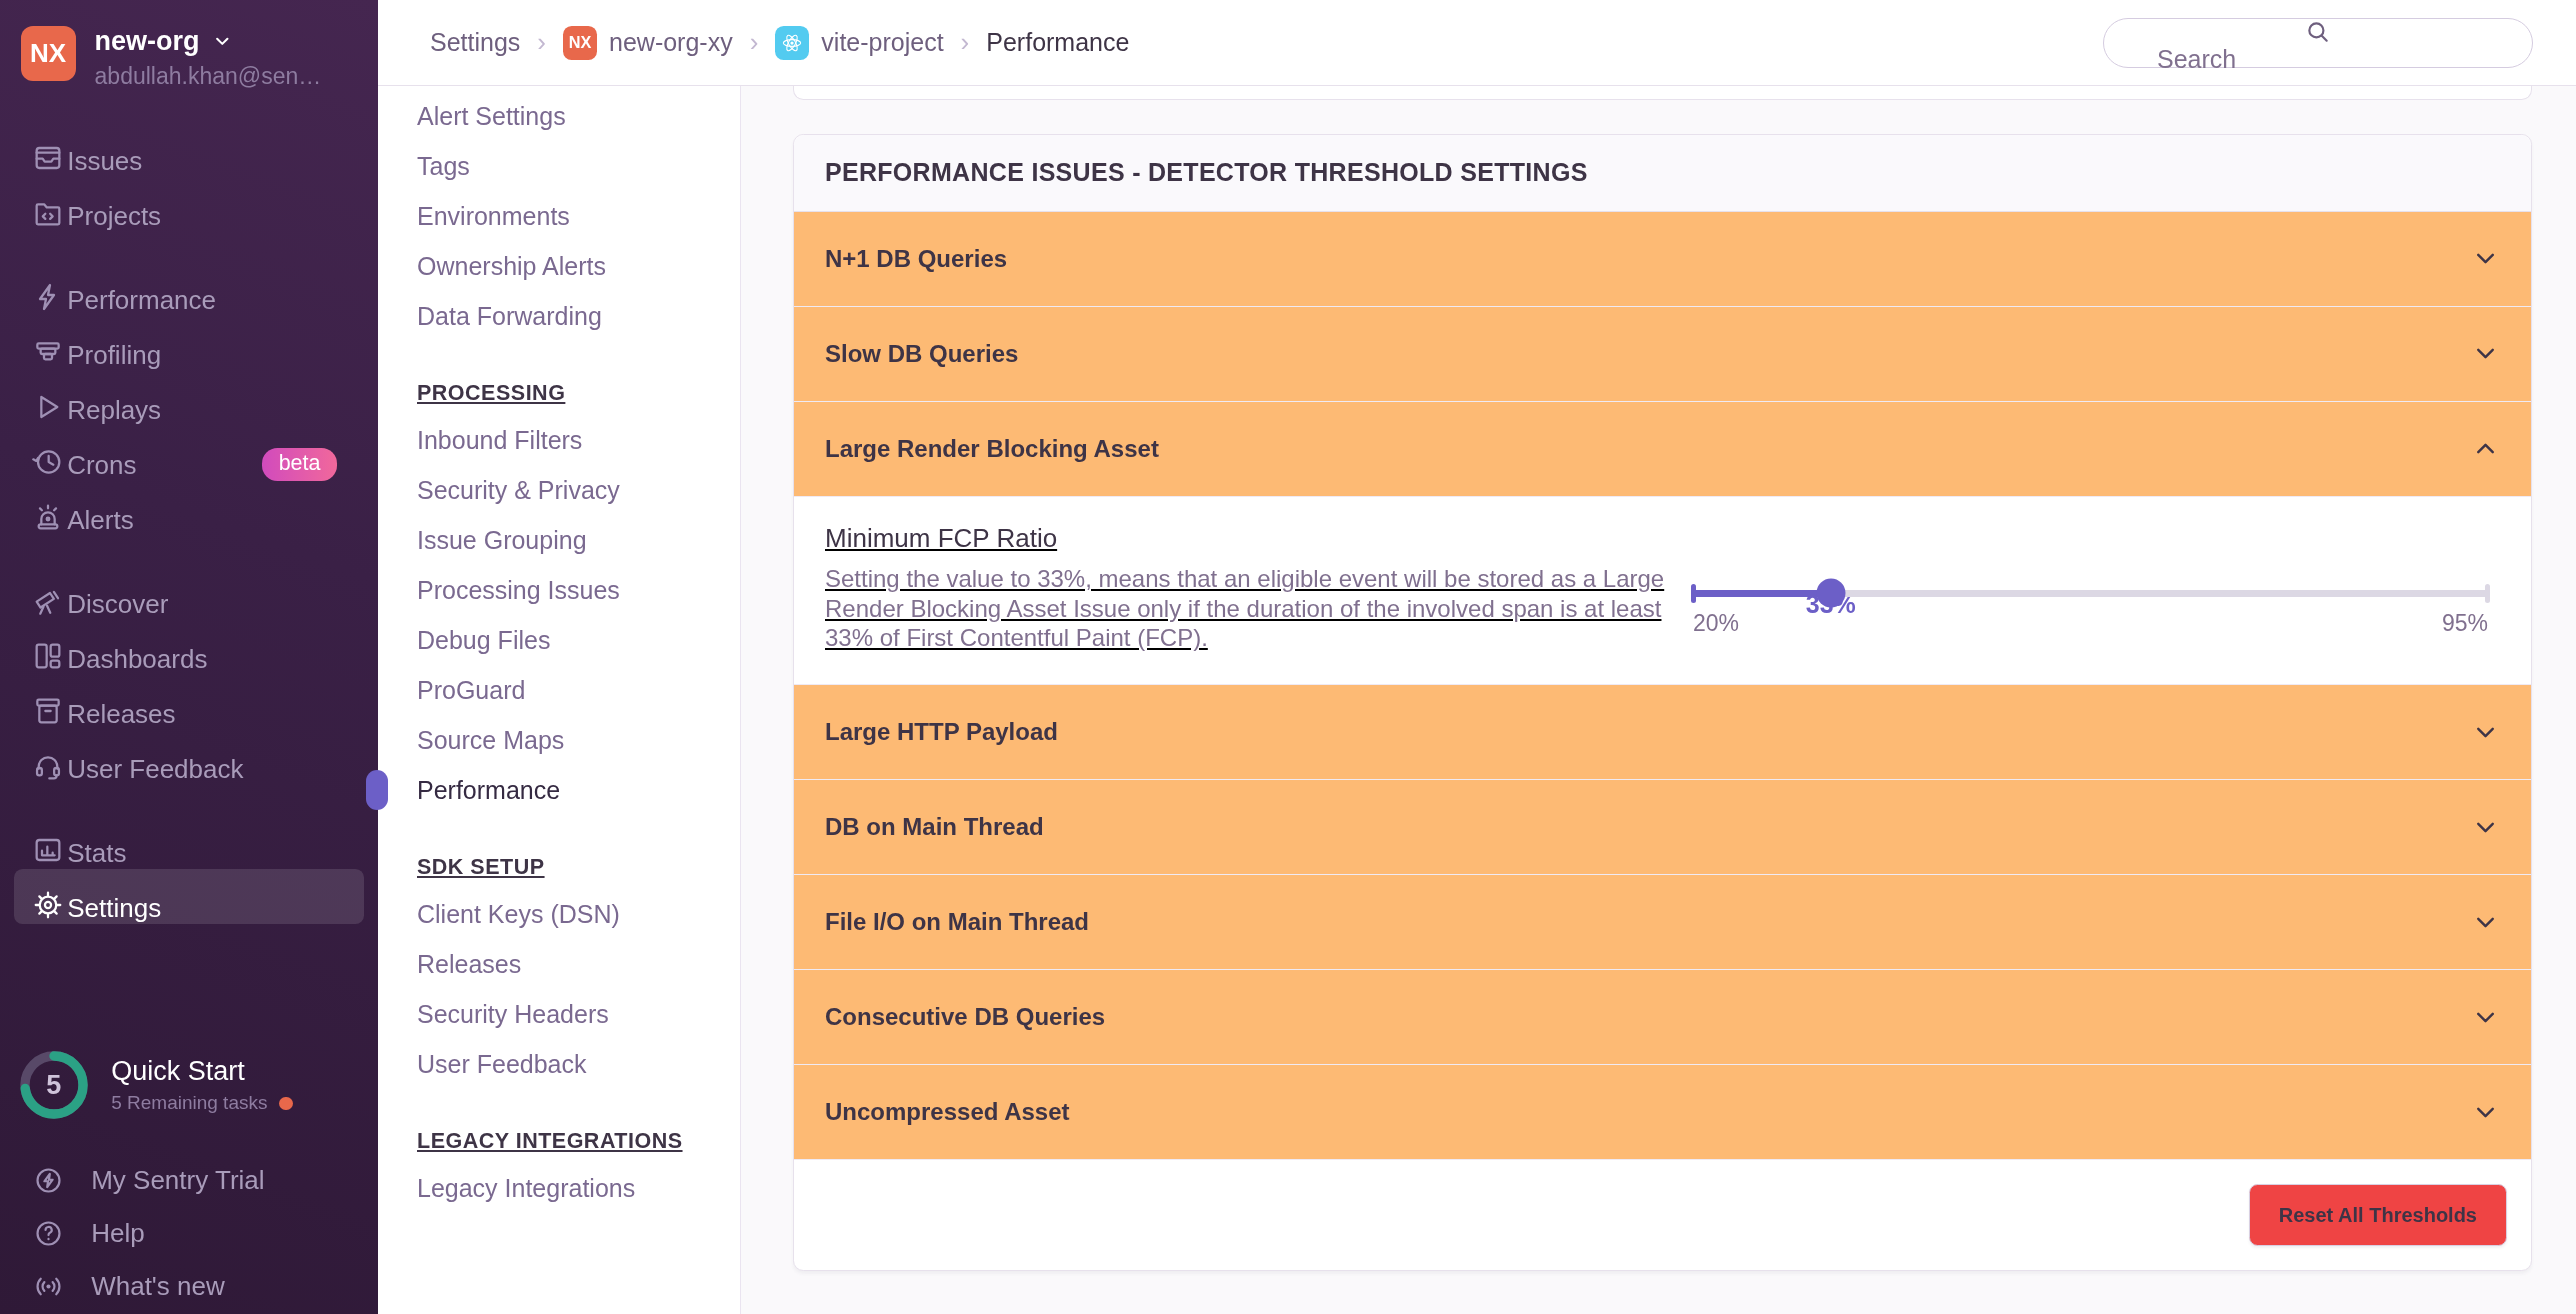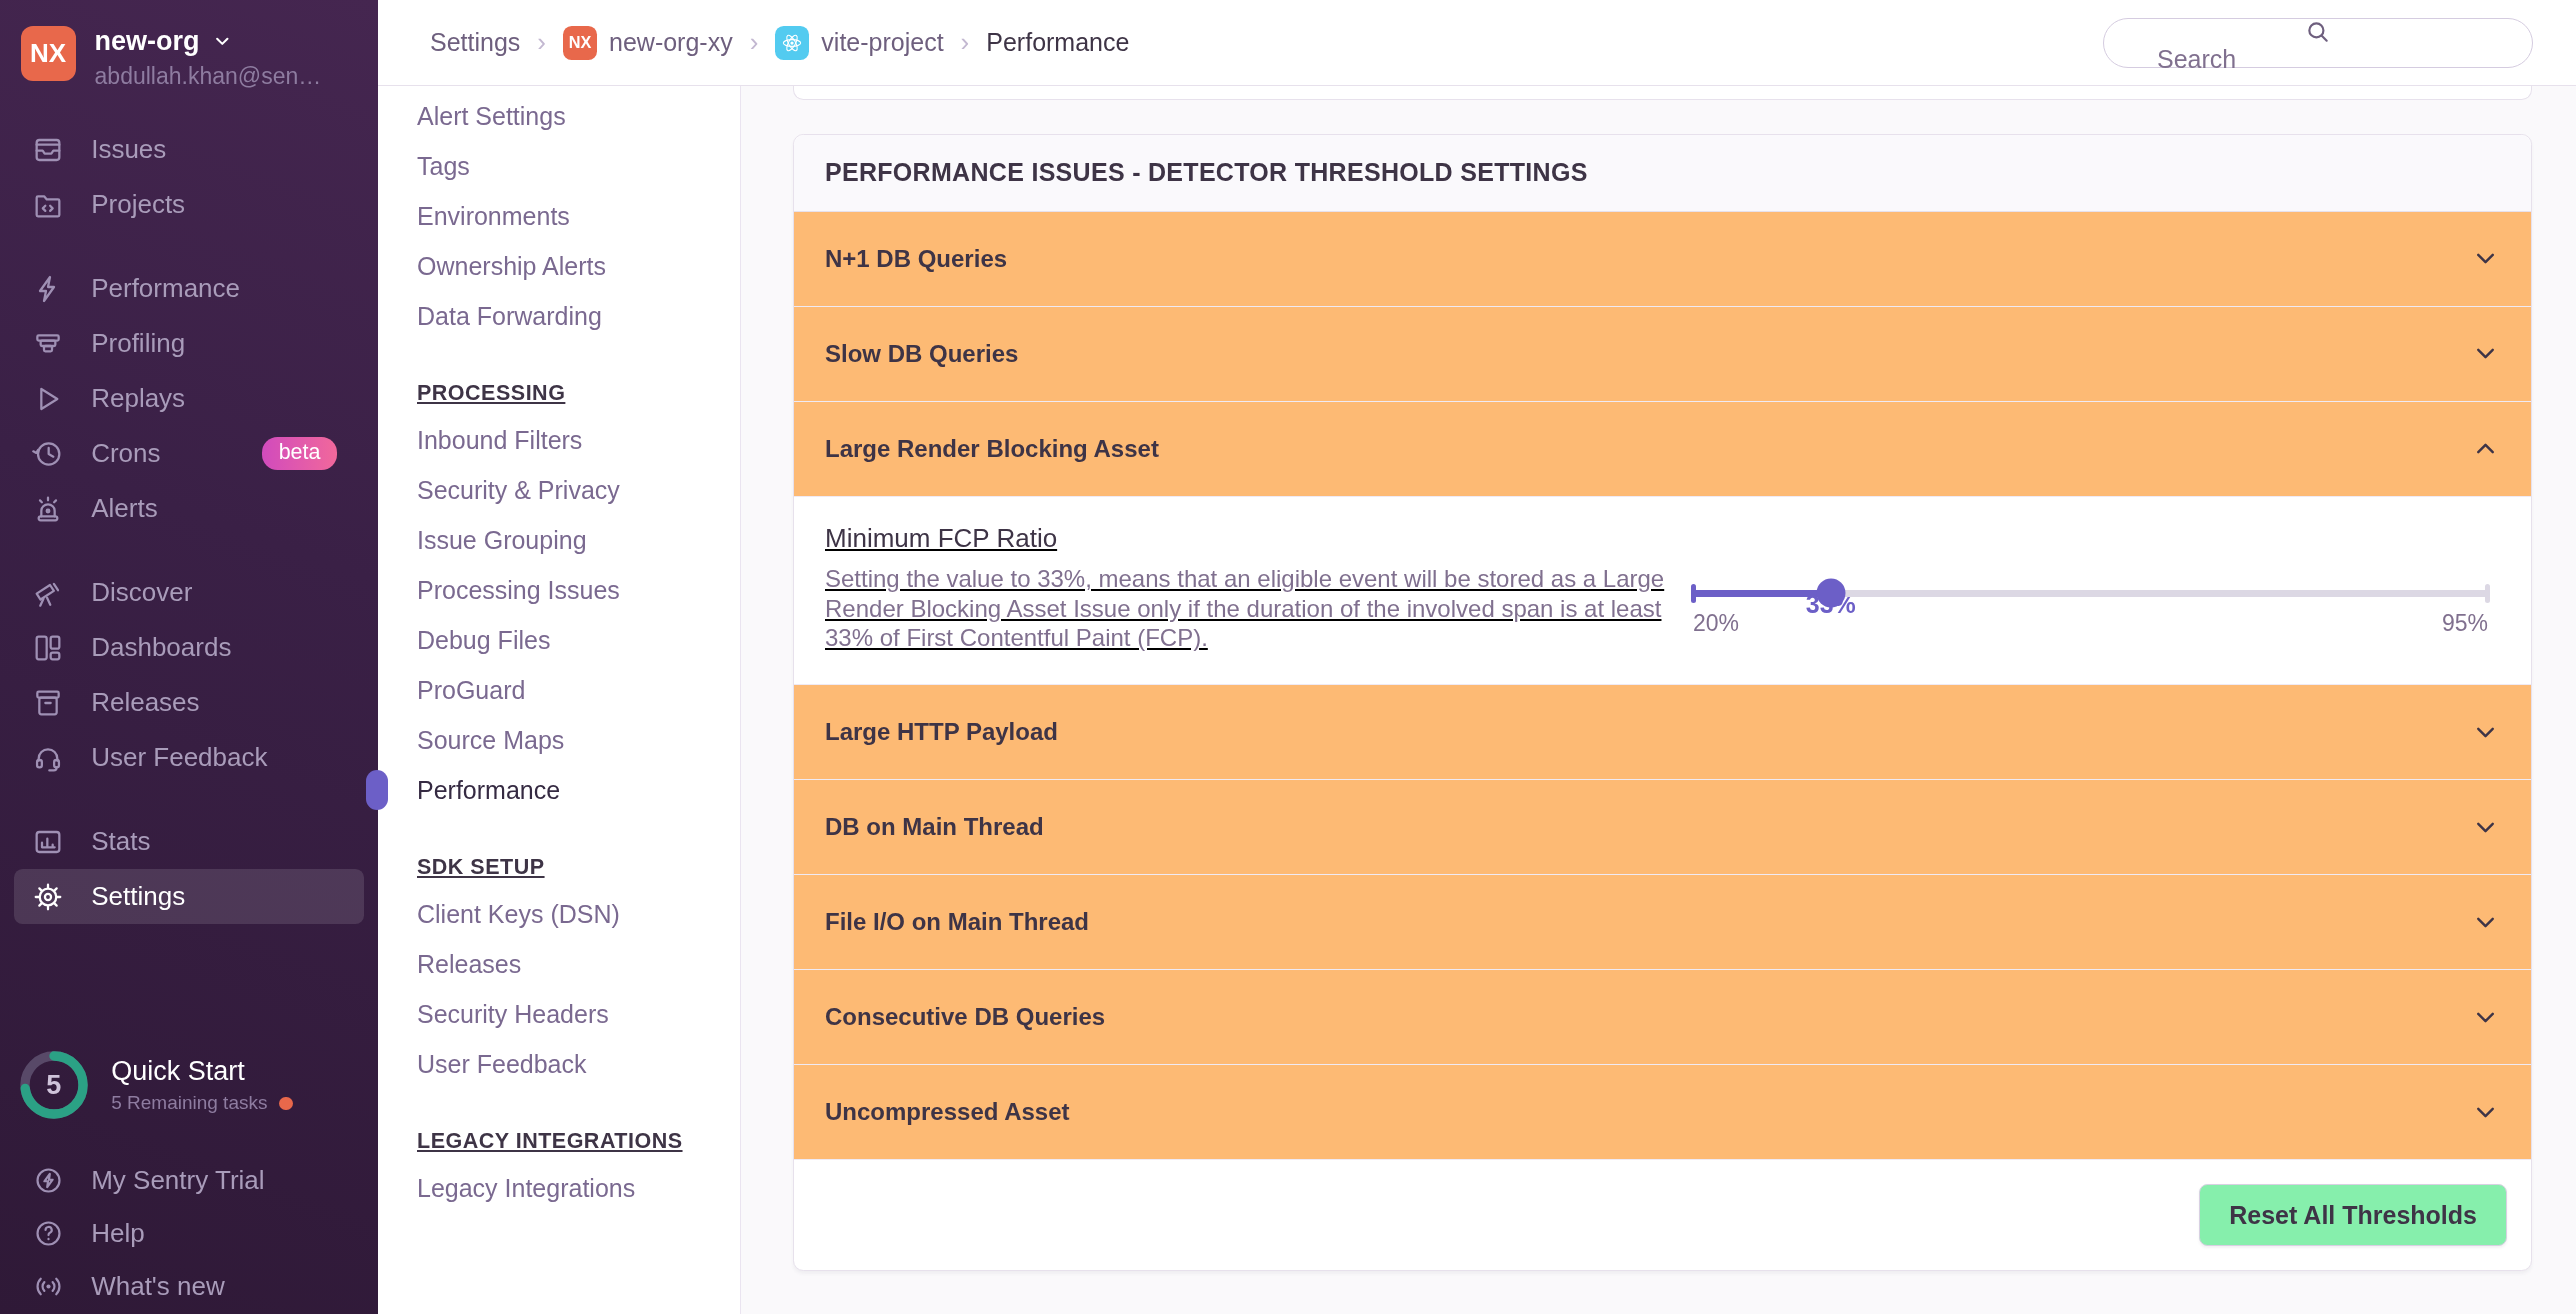--- a/index.html
+++ b/index.html
@@ -12,21 +12,21 @@
     background:linear-gradient(200deg,#452650 0%,#3a2046 40%,#2f1937 100%);
     color:#A99CBA; display:flex; flex-direction:column; padding:22.3px 13.7px 1.7px; }
   .org-switcher { display:flex; gap:19px; padding:3.4px 6.9px; margin-bottom:29px; cursor:pointer; }
   .org-avatar { width:55px; height:55px; border-radius:12px; background:#E8684B; color:#fff;
     font-weight:bold; font-size:26px; display:flex; align-items:center; justify-content:center; flex:0 0 55px;}
   .org-meta { min-width:0; }
   .org-name { font-size:27px; font-weight:bold; color:#fff; display:flex; align-items:center; gap:12px; }
   .org-email { font-size:23px; color:#8E7CA0; margin-top:6px; white-space:nowrap; overflow:hidden; max-width:258px; }
   .nav-group { list-style:none; }
   .nav-group + .nav-group { margin-top:29px; }
-  .nav-item { height:55px; display:flex; align-items:center; gap:24px; padding:0 15.5px;
+  .nav-item { height:55px; display:flex; align-items:flex-end; padding:0 15.5px;
     border-radius:8.6px; font-size:26px; cursor:pointer; color:#A99CBA; }
   .nav-item .icon { width:38px; height:38px; display:flex; align-items:center; justify-content:center; color:#9F90B4; }
   .nav-item .icon svg { width:32px; height:32px; }
   .nav-item.active { background:rgba(255,255,255,0.12); color:#fff; }
   .nav-item.active .icon { color:#fff; }
   .beta-badge { margin-left:auto; margin-right:12px; background:linear-gradient(90deg,#D14BBD,#F1689B);
     color:#fff; font-size:21.5px; padding:5.2px 16.3px 6.9px; border-radius:15.5px; line-height:1; }
   .quickstart { margin-top:auto; display:flex; gap:22.3px; align-items:center; padding:0 5.2px; margin-bottom:34px; cursor:pointer; }
   .qs-ring { position:relative; width:70px; height:70px; flex:0 0 70px; }
   .qs-count { position:absolute; inset:0; display:flex; align-items:center; justify-content:center;
@@ -98,22 +98,22 @@
     border-radius:2.6px; background:#6C5FC7; }
   .slider-rail::after { content:""; position:absolute; right:-1.7px; top:-6px; width:4.3px; height:19px;
     border-radius:2.6px; background:#DCD8E4; }
   .slider-fill { position:absolute; left:0; top:0; bottom:0; background:#6C5FC7; border-radius:3.4px; }
   .slider-thumb { position:absolute; top:50%; transform:translate(-50%,-50%); width:29px; height:29px;
     border-radius:50%; background:#6C5FC7; cursor:pointer; }
   .slider-minmax { display:flex; justify-content:space-between; margin-top:13.7px;
     font-size:23px; color:#80708F; }
   .panel-footer { height:110px; display:flex; align-items:center; justify-content:flex-end;
     padding:0 24px; }
-  .reset-btn { height:62px; padding:0 29px; background:#86efac; border:1.7px solid #D8D0E2;
-    border-radius:8.6px; font-size:25px; font-weight:bold; color:#3E3446; cursor:pointer;
+  .reset-btn { height:62px; padding:0 29px; background:#ef4444; border:1.7px solid #D8D0E2;
+    border-radius:8.6px; font-size:20px; font-weight:bold; color:#3E3446; cursor:pointer;
     font-family:"Liberation Sans", sans-serif; box-shadow:0 1.7px 2.6px rgba(64,50,86,0.07); }
   svg { display:block; }
 </style>
 </head>
 <body>
 
 <aside class="sidebar">
   <div class="org-switcher">
     <div class="org-avatar">NX</div>
     <div class="org-meta">

